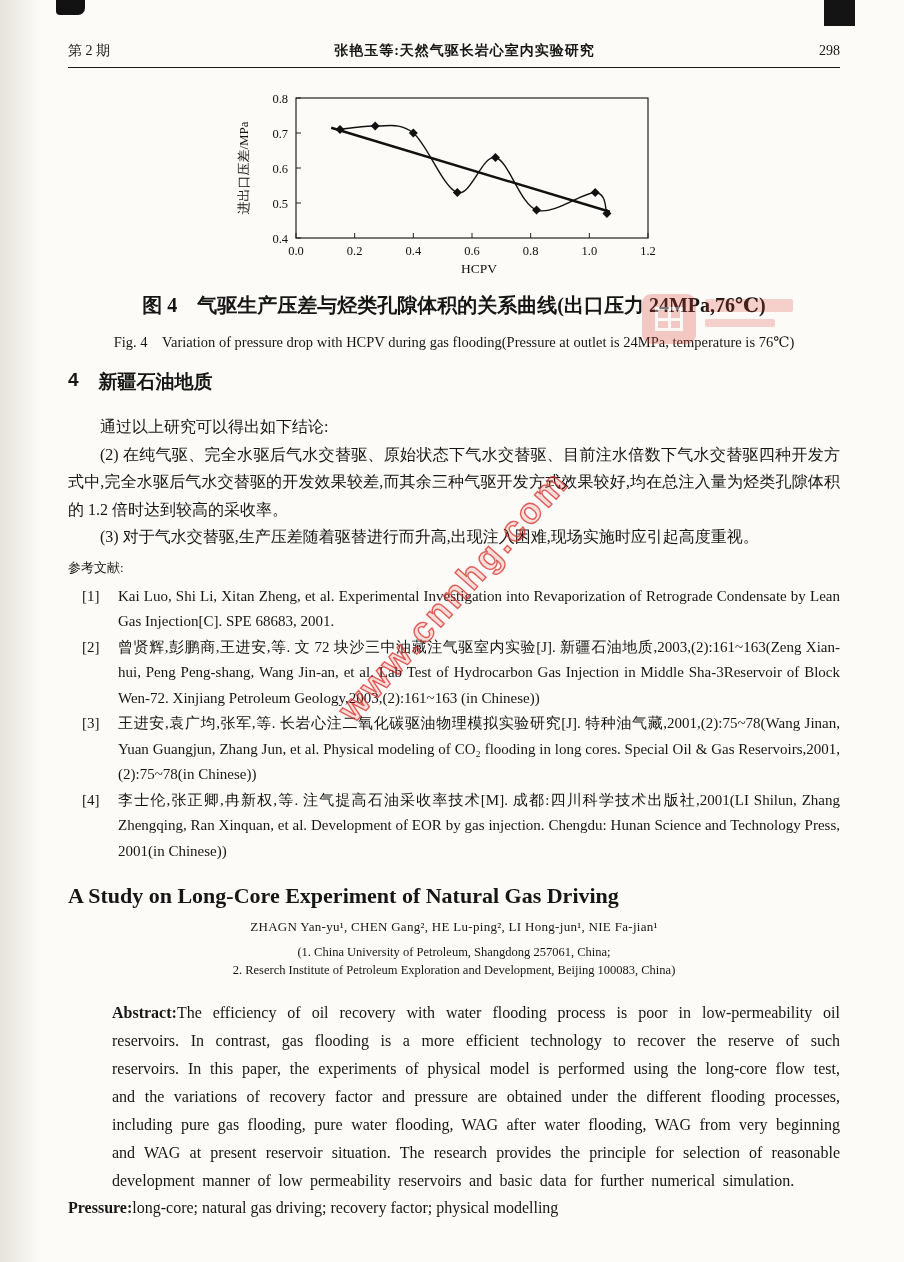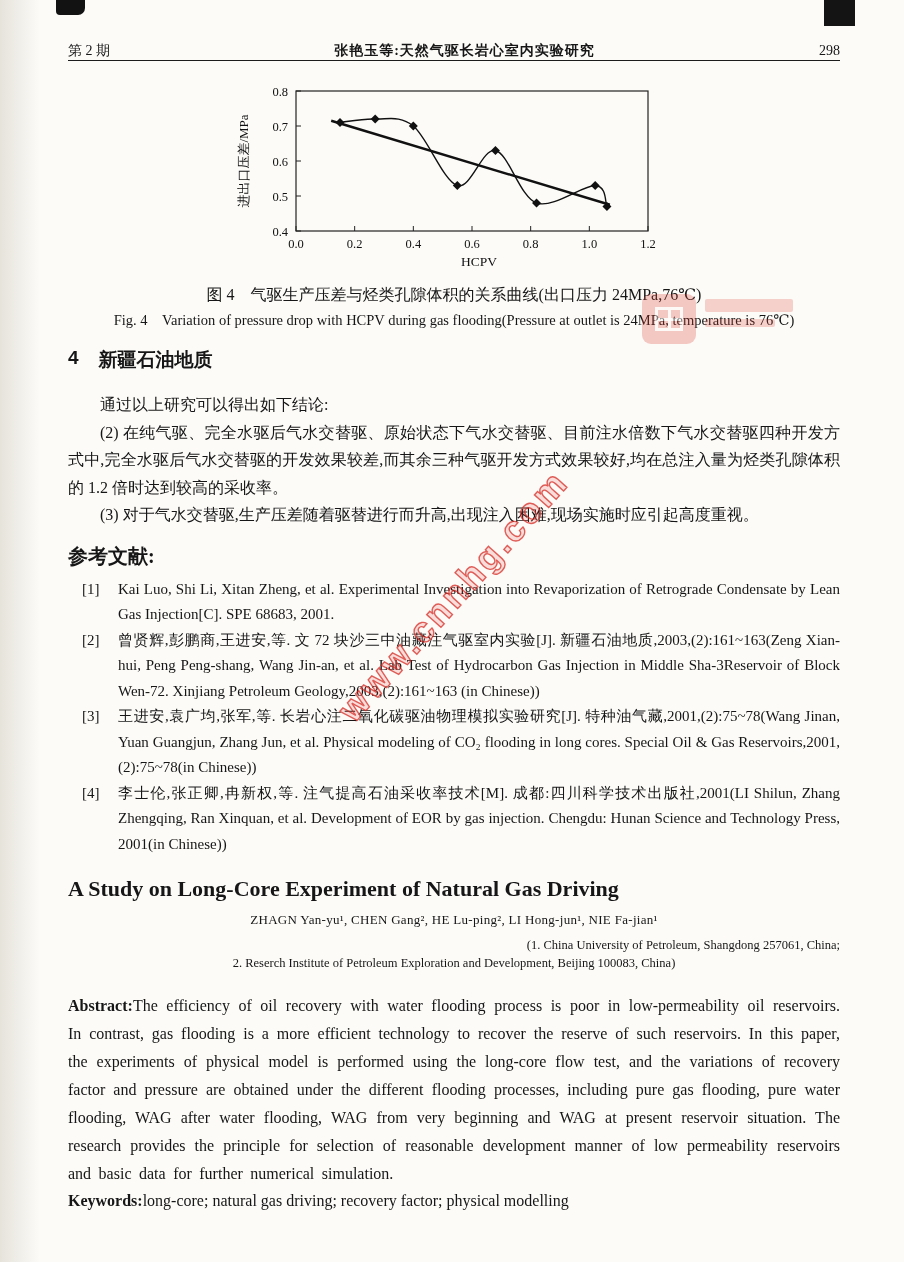--- a/index.html
+++ b/index.html
@@ -17,49 +17,49 @@
   }
   .scan-edge-left{
     position:absolute; left:0; top:0; width:50px; height:100%;
     background:linear-gradient(90deg,#e6e3db,#fcfbf8 80%);
   }
   .corner-tl{ position:absolute; left:56px; top:0; width:29px; height:15px; background:#121212; border-radius:0 0 7px 4px; }
   .corner-tr{ position:absolute; left:824px; top:0; width:31px; height:26px; background:#141414; }
 
   .page-header{
     display:flex; justify-content:space-between; align-items:baseline;
-    margin-top:42px; border-bottom:1.6px solid #1c1c1c;
+    margin-top:42px; padding-bottom:7px; border-bottom:1.6px solid #1c1c1c;
     font-size:14px;
   }
   .running-title{ letter-spacing:1px;font-weight:bold; }
 
   .chart-figure{ margin-top:20px; text-align:center; }
   .chart-figure svg{ display:block; margin:0 auto; }
   .chart-figure svg text{ font-family:"Liberation Serif","DejaVu Serif",serif; }
-  .cap-cn{ margin-top:8px; font-size:16px; }
-  .cap-en{ margin-top:5px; font-size:14.5px; }
+  .cap-cn{ margin-top:8px; font-size:20px;font-weight:bold; }
+  .cap-en{ margin-top:14px; font-size:14.5px; }
 
   .section-heading{
     display:flex; gap:20px; margin-top:17px;
     font-size:19px; font-weight:bold; font-family:"Liberation Sans","DejaVu Sans",sans-serif;
   }
   .body-para{ font-size:16px; line-height:27.5px; text-align:justify; text-indent:2em; }
   .body-para.first{ margin-top:18px; }
 
-  .refs-heading{ margin-top:14px; font-size:20px; font-weight:bold; }
+  .refs-heading{ margin-top:8px; font-size:13px; font-weight:normal; }
   .ref-list{ margin-top:7px; padding-left:14px; font-size:15px; }
   .ref-item{ display:flex; line-height:25.5px; text-align:justify; }
   .ref-label{ flex:0 0 36px; }
   .ref-text{ flex:1; }
 
   .en-title{ margin-top:19px; text-align:left; font-size:22px; font-weight:bold; }
   .authors{ margin-top:10px; text-align:center; font-size:13px; letter-spacing:0.3px; }
   .affil{ text-align:center; font-size:12.5px; line-height:18px; }
-  .affil.first{ margin-top:8px;text-align:right; }
-  .abstract{ margin-top:20px; font-size:16px; line-height:28px; text-align:justify; word-spacing:3.5px; }
+  .affil.first{ margin-top:8px; }
+  .abstract{ margin-top:20px; font-size:16px; line-height:28px; text-align:justify; word-spacing:3.5px;margin-left:44px; }
   .keywords{ margin-top:4px; font-size:16px; }
 
   .wm-diagonal{
     position:absolute; left:345px; top:695px;
     font-size:36px; font-weight:bold; letter-spacing:3px;
     font-family:"Liberation Sans","DejaVu Sans",sans-serif;
     color:rgba(225,45,35,0.14);
     -webkit-text-stroke:1.4px rgba(213,38,30,0.72);
     transform:rotate(-48deg); transform-origin:left center;
     pointer-events:none; white-space:nowrap;
@@ -168,21 +168,21 @@
     </div>
   </div>
 
   <h1 class="en-title">A Study on Long-Core Experiment of Natural Gas Driving</h1>
   <div class="authors">ZHAGN Yan-yu¹, CHEN Gang², HE Lu-ping², LI Hong-jun¹, NIE Fa-jian¹</div>
   <div class="affil first">(1. China University of Petroleum, Shangdong 257061, China;</div>
   <div class="affil">2. Reserch Institute of Petroleum Exploration and Development, Beijing 100083, China)</div>
 
   <p class="abstract"><strong>Abstract:</strong><span>The efficiency of oil recovery with water flooding process is poor in low-permeability oil reservoirs. In contrast, gas flooding is a more efficient technology to recover the reserve of such reservoirs. In this paper, the experiments of physical model is performed using the long-core flow test, and the variations of recovery factor and pressure are obtained under the different flooding processes, including pure gas flooding, pure water flooding, WAG after water flooding, WAG from very beginning and WAG at present reservoir situation. The research provides the principle for selection of reasonable development manner of low permeability reservoirs and basic data for further numerical simulation.</span></p>
 
-  <p class="keywords"><strong>Keywords:</strong><span>long-core; natural gas driving; recovery factor; physical modelling</span></p>
+  <p class="keywords"><strong>Pressure:</strong><span>long-core; natural gas driving; recovery factor; physical modelling</span></p>
 </div>
 
 <div class="wm-diagonal">www.cnnhg.com</div>
 
 <div class="wm-badge">
   <div class="wm-badge-icon">
     <div class="wm-badge-grid"></div>
   </div>
   <div class="wm-badge-lines">
       <i></i>

